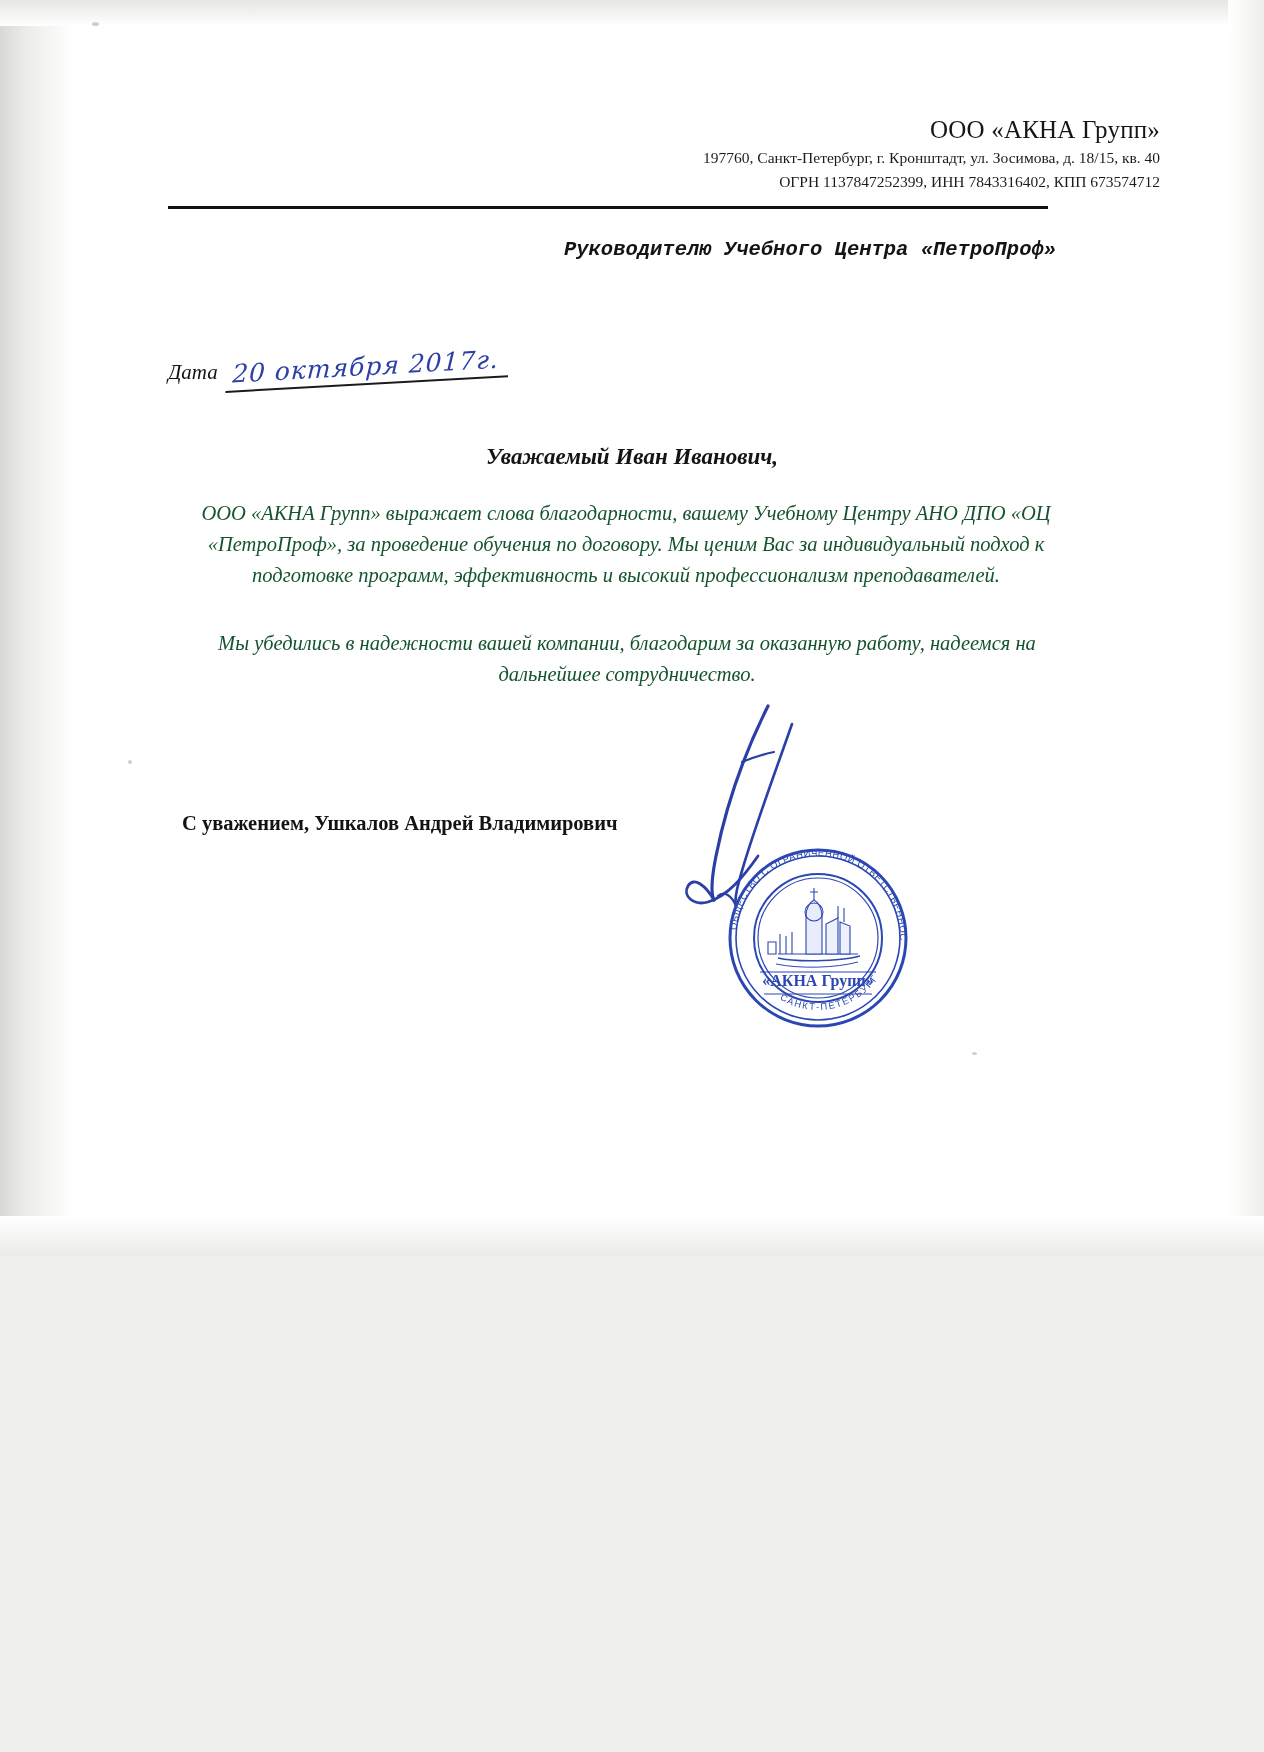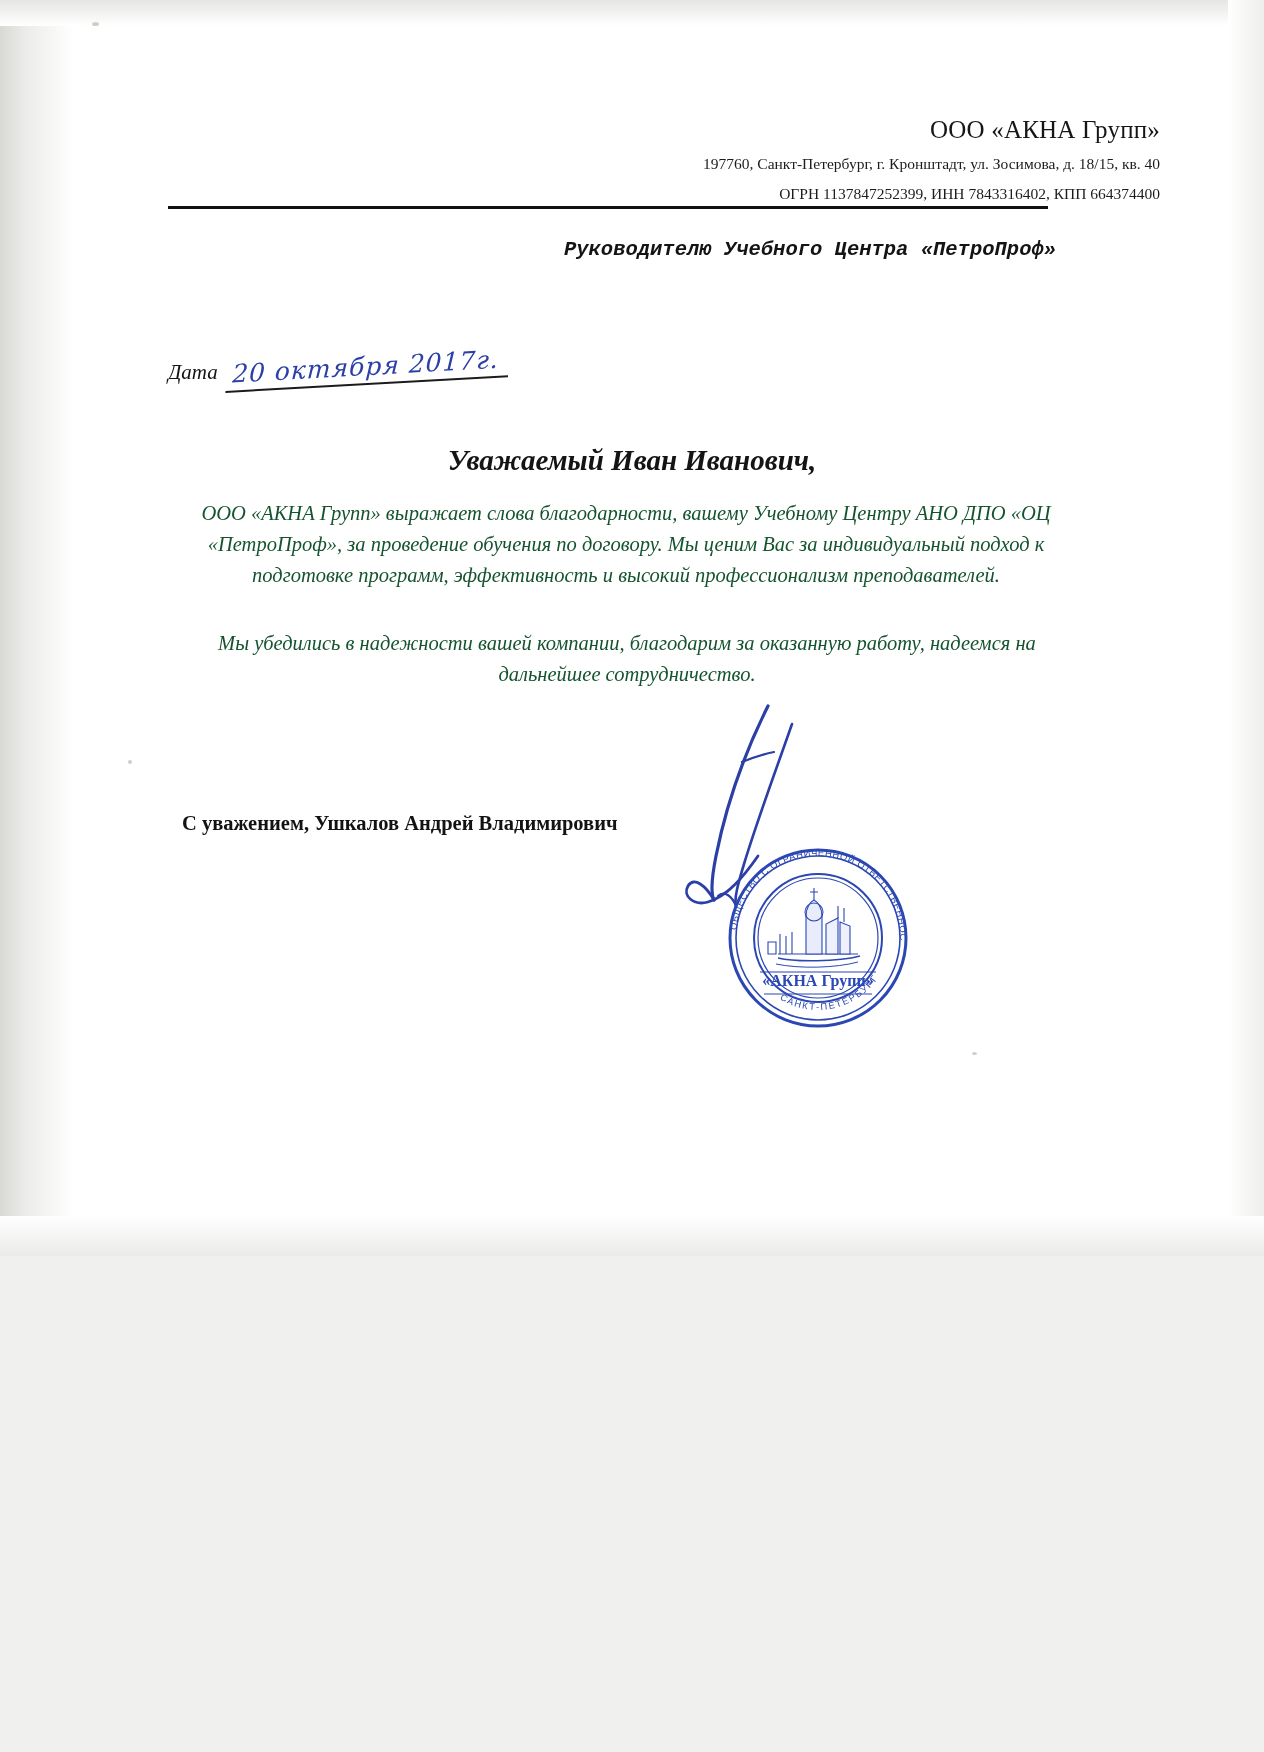--- a/index.html
+++ b/index.html
@@ -65,21 +65,21 @@
   .lh-company {
     font-size: 25px;
     letter-spacing: 0.2px;
     color: #161616;
     line-height: 1.15;
   }
   .lh-address, .lh-reg {
     font-size: 15.5px;
     color: #1c1c1c;
     line-height: 1.35;
-    margin-top: 9px;
+    margin-top: 3px;
   }
   .rule {
     position: absolute;
     left: 168px;
     top: 206px;
     width: 880px;
     height: 3px;
     background: #111;
   }
 
@@ -121,21 +121,21 @@
   }
 
   .salutation {
     position: absolute;
     left: 300px;
     top: 444px;
     width: 664px;
     text-align: center;
     font-style: italic;
     font-weight: bold;
-    font-size: 29px;
+    font-size: 23px;
     color: #141414;
   }
 
   .body-par {
     position: absolute;
     font-style: italic;
     font-size: 20.5px;
     line-height: 1.5;
     color: #14532d;
     text-align: center;
@@ -183,21 +183,21 @@
   <div class="scan-edge-bottom"></div>
 
   <div class="speck" style="left:92px;top:22px;width:7px;height:4px;"></div>
   <div class="speck" style="left:128px;top:760px;width:4px;height:4px;"></div>
   <div class="speck" style="left:972px;top:1052px;width:5px;height:3px;"></div>
   <div class="speck" style="left:700px;top:1510px;width:4px;height:3px;"></div>
 
   <div class="letterhead">
     <div class="lh-company">ООО «АКНА Групп»</div>
     <div class="lh-address">197760, Санкт-Петербург, г. Кронштадт, ул. Зосимова, д. 18/15, кв. 40</div>
-    <div class="lh-reg">ОГРН 1137847252399, ИНН 7843316402, КПП 664374400</div>
+    <div class="lh-reg">ОГРН 1137847252399, ИНН 7843316402, КПП 673574712</div>
   </div>
 
   <div class="rule"></div>
 
   <div class="addressee">Руководителю Учебного Центра «ПетроПроф»</div>
 
   <div class="date-row">
     <span class="date-label">Дата</span>
     <span class="date-value">20 октября 2017г.</span>
   </div>

